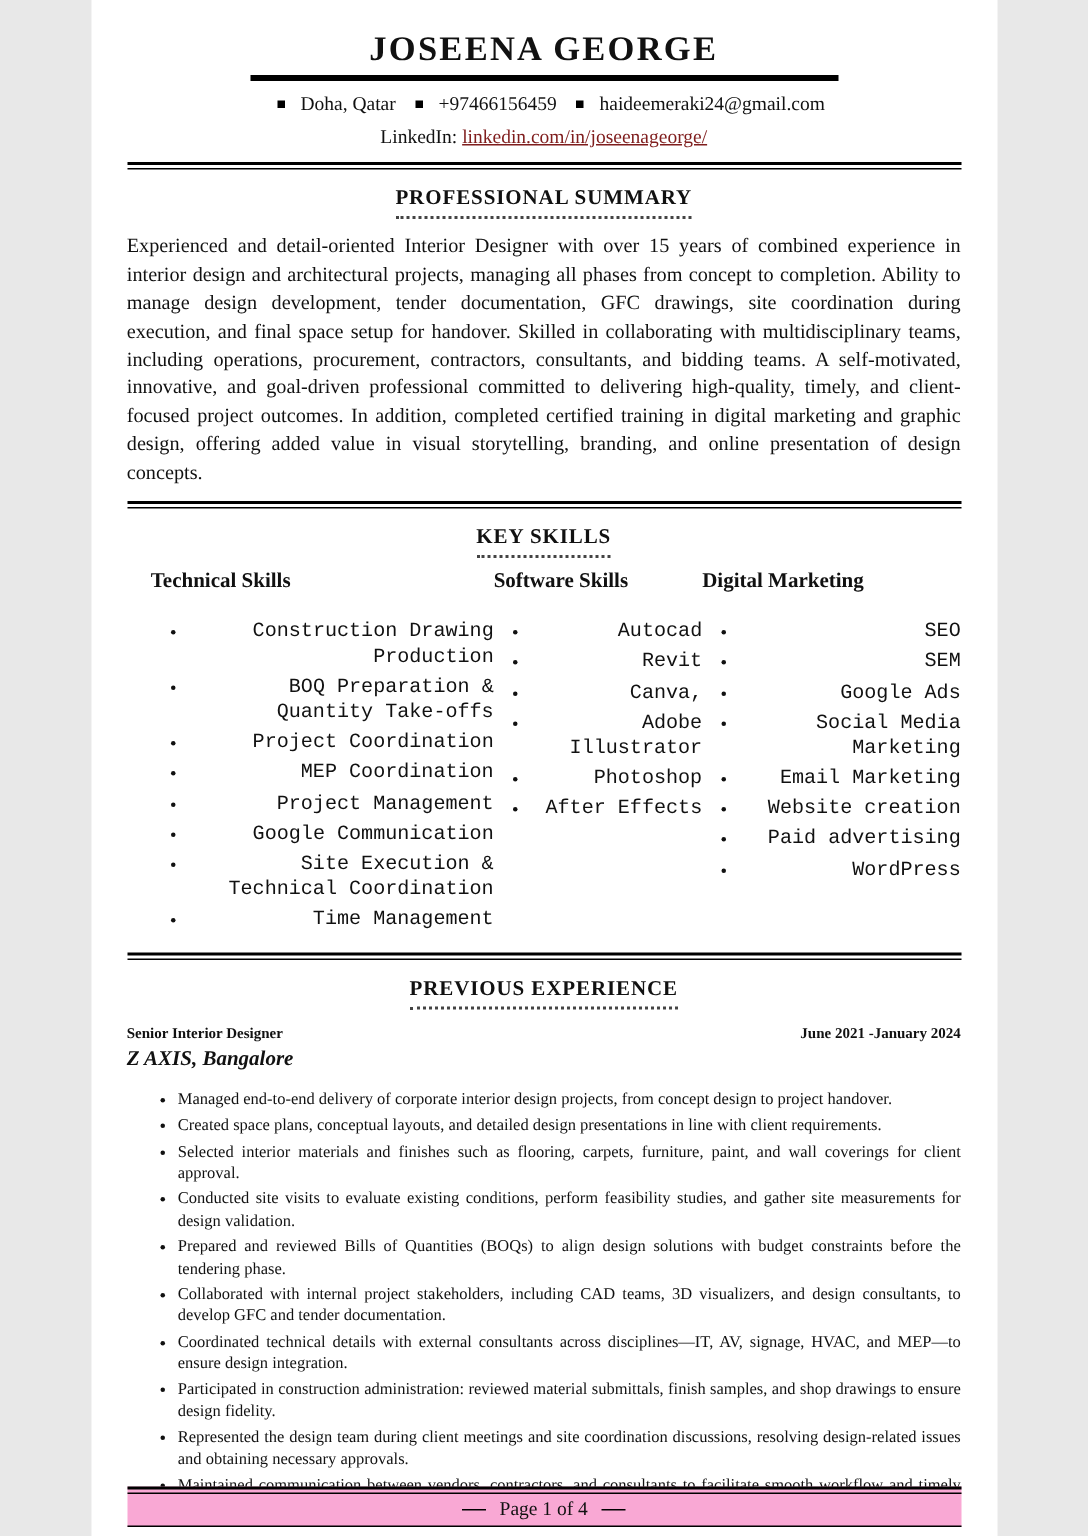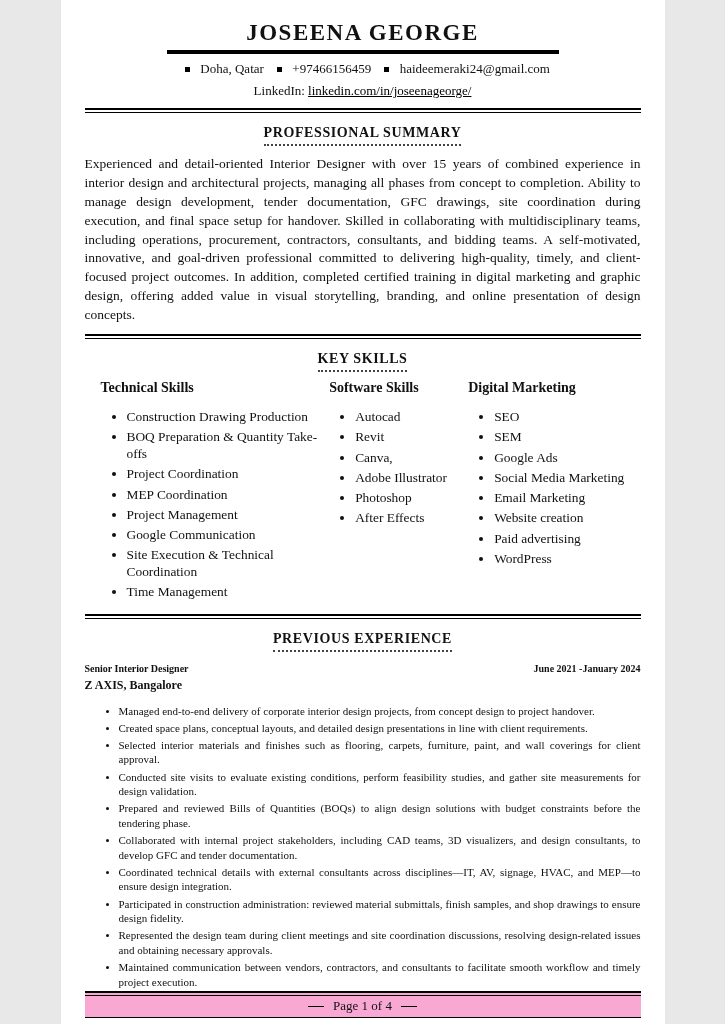--- a/index.html
+++ b/index.html
@@ -18,21 +18,21 @@
     text-align: center;
     font-size: 23px;
     font-weight: bold;
     letter-spacing: 1.5px;
     margin-top: 4px;
   }
   .name-bar { width: 392px; height: 4px; background: #000; margin: 4px auto 7px auto; }
   .contact-line { text-align: center; font-size: 13px; }
   .sq { display: inline-block; width: 5px; height: 5px; background: #000; margin: 0 7px 2px 10px; vertical-align: middle; }
   .linkedin-line { text-align: center; font-size: 13px; margin-top: 6px; }
-  .link { color: #000000; text-decoration: underline; cursor: pointer; }
+  .link { color: #7f1d1d; text-decoration: underline; cursor: pointer; }
   
   .rule { margin-top: 9px; height: 5px; border-top: 2.6px solid #000; border-bottom: 1px solid #000; }
   .thin-rule { border-top: 1px solid #000; margin-top: 2px; }
   
   .sec-head { text-align: center; margin-top: 10px; }
   .sec-head .wrap { display: inline-block; }
   .sec-head h2 { font-size: 14px; font-weight: bold; letter-spacing: 0.6px; }
   .dots { border-top: 2px dotted #444; margin-top: 3px; }
   
   .summary-text {
@@ -41,29 +41,30 @@
     line-height: 1.4;
     text-align: justify;
   }
   
   .skills-cols { display: flex; margin-top: 8px; }
   .skill-col h3 { font-size: 14px; font-weight: bold; }
   .col1 { width: 44%; padding-left: 16px; }
   .col2 { width: 25%; }
   .col3 { width: 31%; }
   .skill-col ul {
-    margin-top: 13px;
+    margin-top: 18px;
     padding-left: 26px;
-    font-family: Liberation Serif, serif;
+    font-family: Liberation Mono, monospace;
     font-size: 13.4px;
+    text-align: right;
   }
   .skill-col li { line-height: 1.25; margin-bottom: 3.5px; }
   
   .job-head { display: flex; justify-content: space-between; margin-top: 11px; font-size: 10px; font-weight: bold; }
-  .company { font-size: 12px; font-weight: bold; margin-top: 4px; }
+  .company { font-size: 14px; font-weight: bold; margin-top: 4px; font-style: italic; }
   .exp-list {
     margin-top: 11px;
     padding-left: 34px;
     font-size: 11px;
     line-height: 1.33;
     text-align: justify;
   }
   .exp-list li { margin-bottom: 2.5px; }
   .exp-list li::marker { font-size: 10px; }
   

